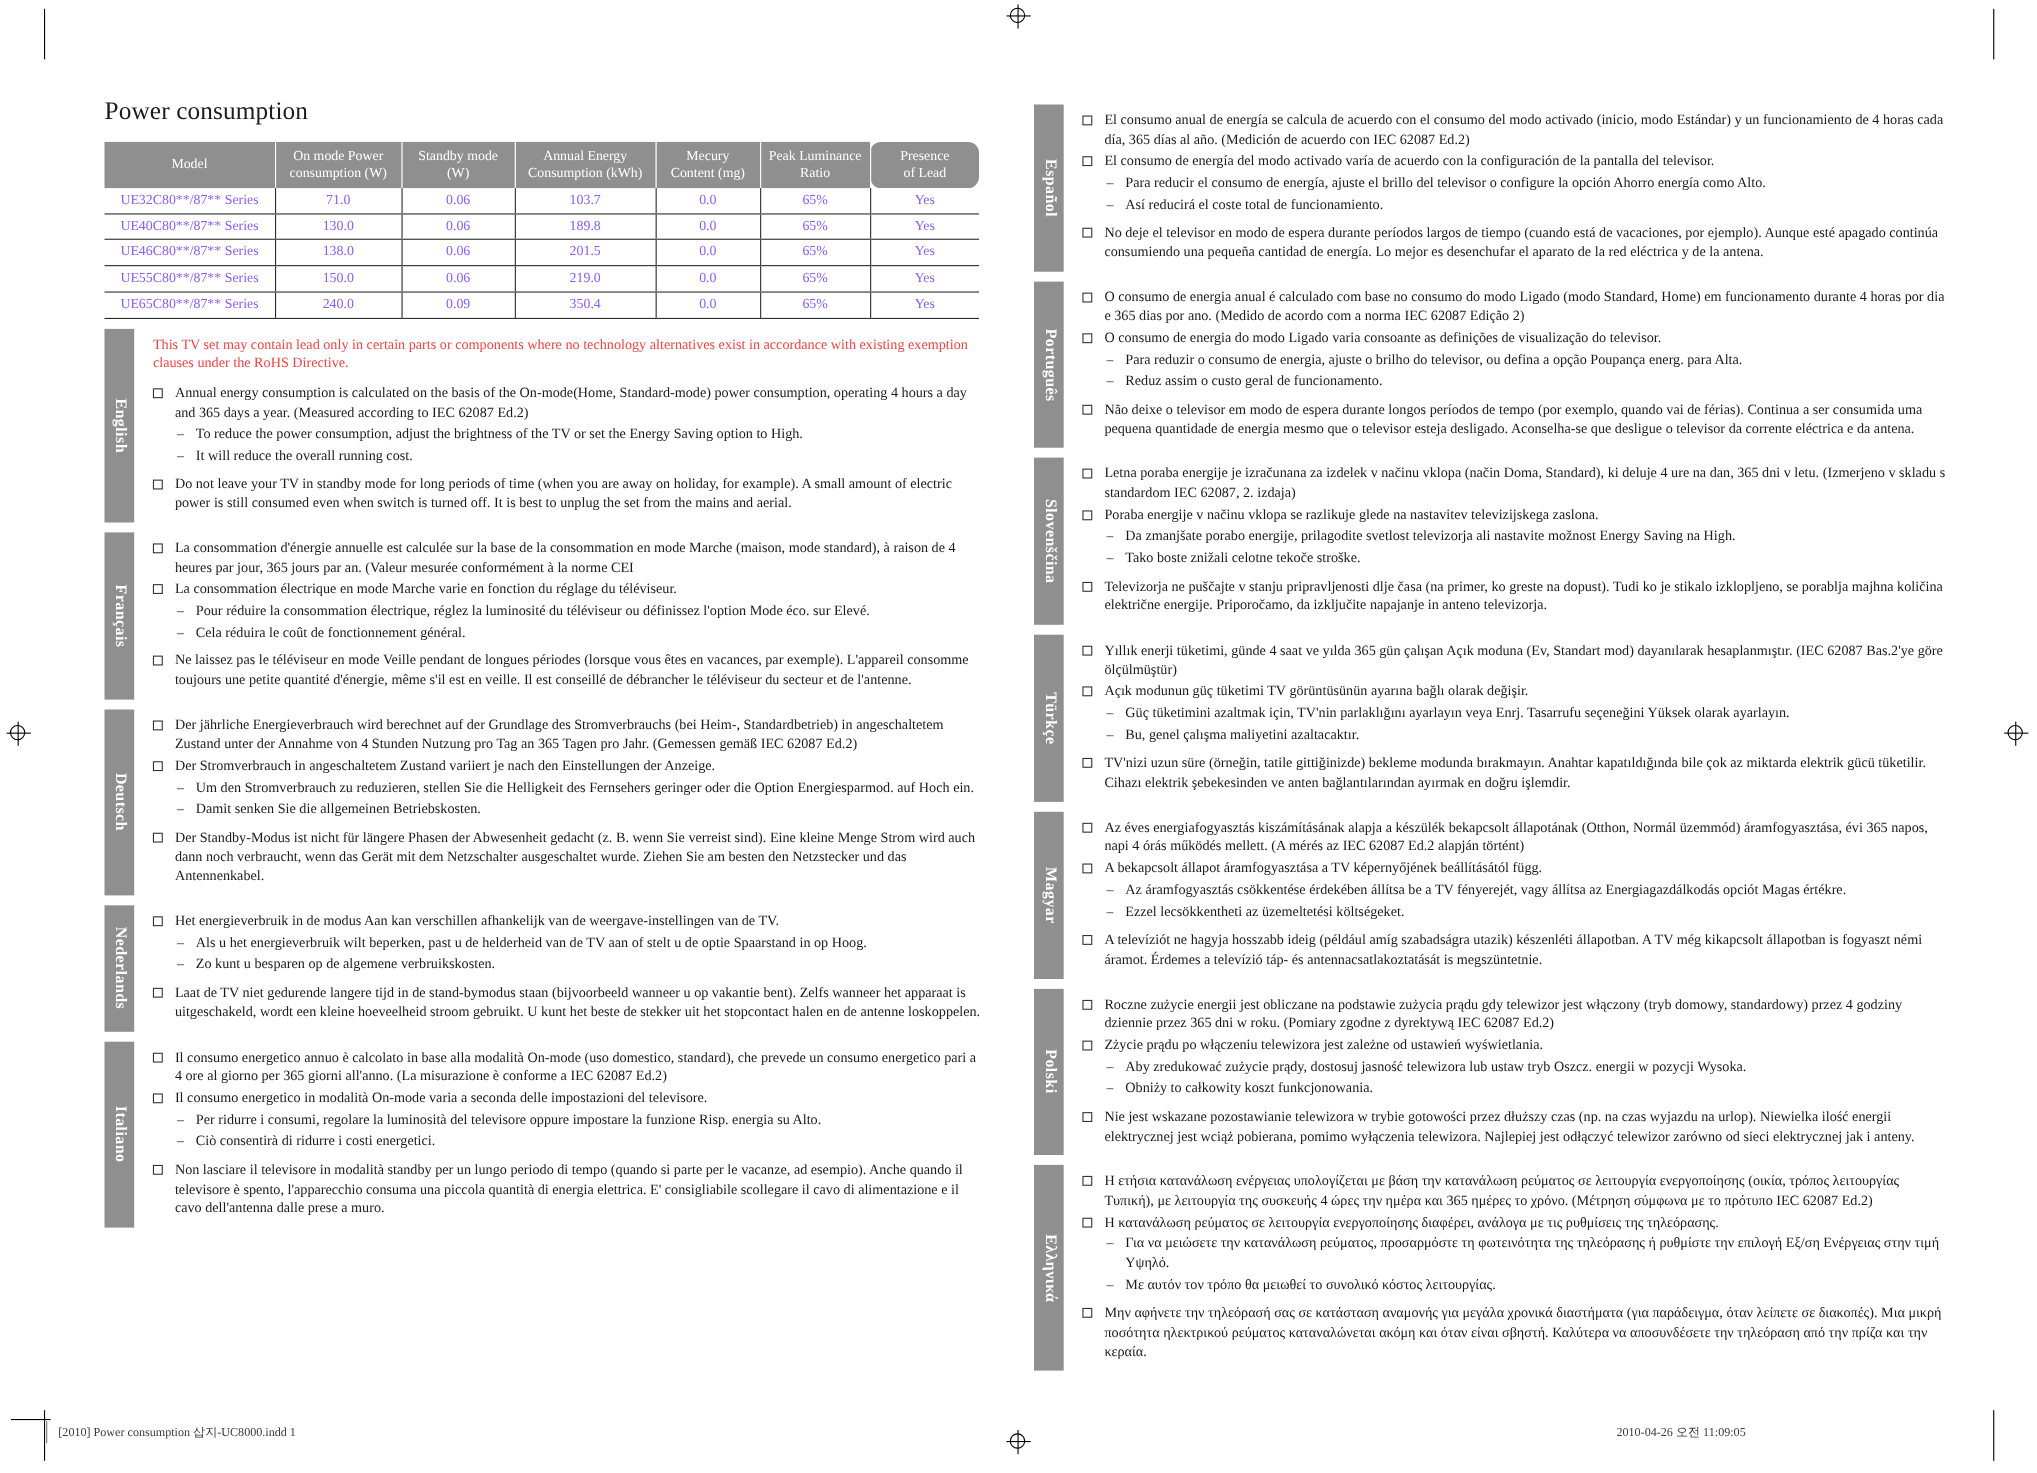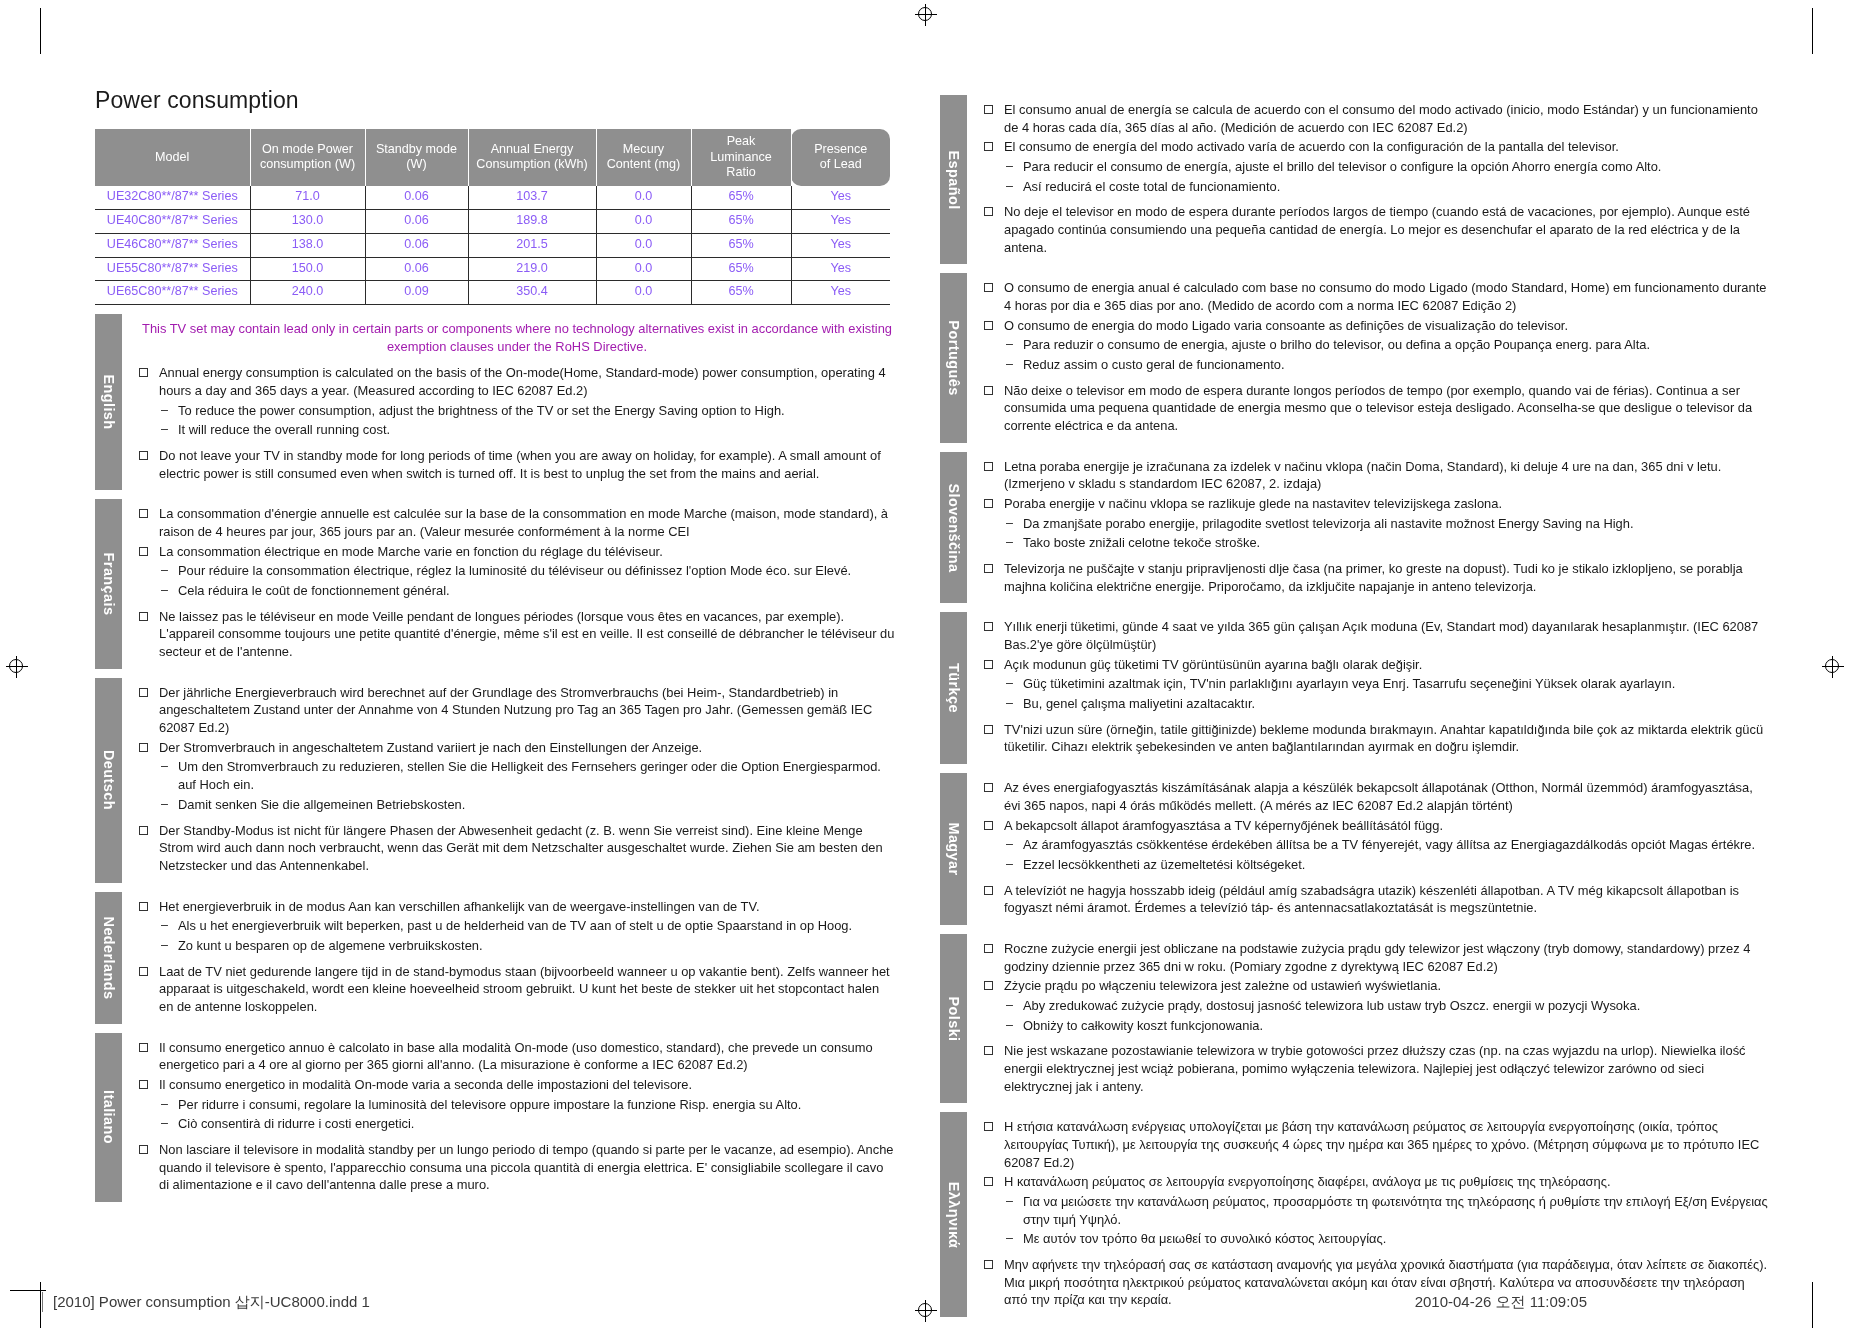--- a/index.html
+++ b/index.html
@@ -46,20 +46,21 @@
     width: 22px; height: 1.4px;
     background: #000;
   }
 
   
   .page {
     position: absolute;
     left: 0; top: 0;
     width: 1852px;
     height: 1339px;
+    font-family: Liberation Serif, serif;
   }
 
   .col-left {
     position: absolute;
     left: 95px;
     top: 88px;
     width: 800px;
   }
   .col-right {
     position: absolute;
@@ -135,22 +136,21 @@
   }
   .lang-body {
     flex: 1;
     padding: 6px 0 6px 17px;
   }
 
   .para {
     font-size: 12.9px;
     line-height: 1.37;
     margin: 0 0 3px 0;
-    color: #a21caf;
-    text-align: center;
+    color: #ef4444;
   }
   .bullet {
     display: flex;
     margin: 0 0 2px 0;
   }
   .bullet .mark {
     width: 20px;
     min-width: 20px;
     font-size: 12.5px;
     line-height: 1.37;
@@ -189,21 +189,21 @@
     vertical-align: -1px;
   }
 
   
   .footer {
     position: absolute;
     left: 0;
     bottom: 24px;
     width: 1632px;
     height: 24px;
-    font-size: 15px;
+    font-size: 11px;
     color: #3a3a3a;
   }
   .footer-left {
     position: absolute;
     left: 42px;
     top: 1px;
     white-space: nowrap;
     padding-left: 10px;
     border-left: 1.1px solid #777;
     line-height: 20px;

